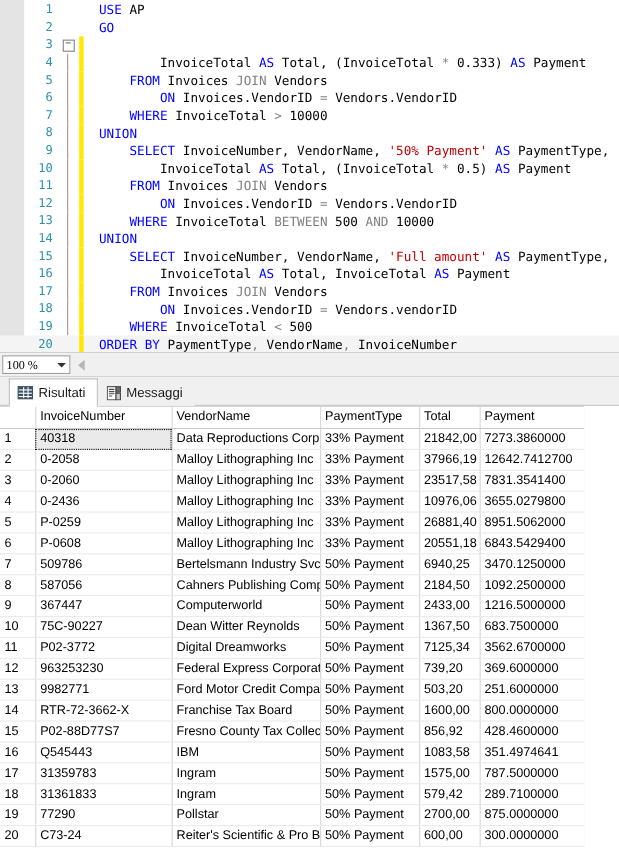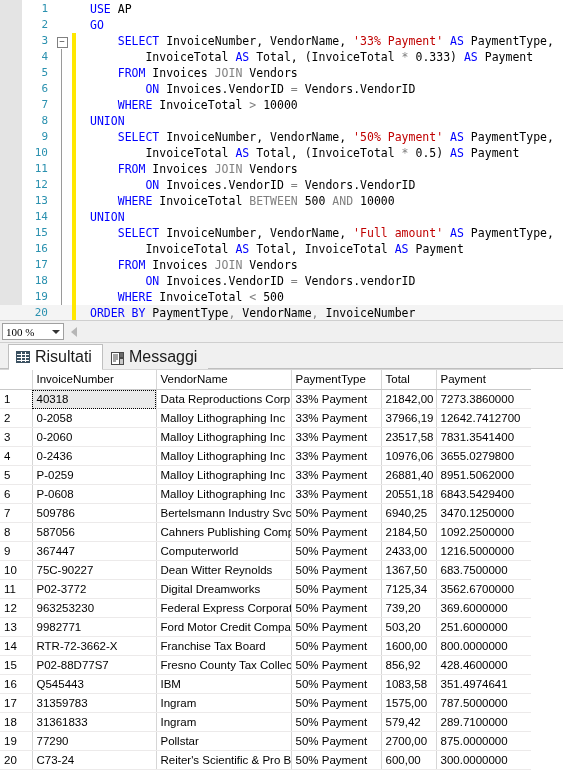--- a/index.html
+++ b/index.html
@@ -59,21 +59,21 @@
   }
 
   
   .tabstrip{
     height:26px;background:#f0f0f0;display:flex;align-items:flex-end;
     padding-left:8px;flex:0 0 auto;position:relative;
   }
   .tabstrip:after{content:"";position:absolute;left:0;right:0;bottom:0;height:1px;background:#bfbfbf;}
   .tab{
     height:24px;display:flex;align-items:center;gap:5px;
-    padding:0 10px 0 7px;font-size:16px;color:#1a1a1a;
+    padding:0 10px 0 7px;font-size:12px;color:#1a1a1a;
     background:#f0f0f0;border:1px solid transparent;border-bottom:none;
     position:relative;z-index:2;
   }
   .tab.active{background:#ffffff;border-color:#bfbfbf;}
   .tab.active:after{content:"";position:absolute;left:0;right:0;bottom:-1px;height:2px;background:#ffffff;}
   .ic-grid{width:14px;height:12px;position:relative;}
   .ic-grid i{position:absolute;background:#3b5161;}
   .ic-msg{width:13px;height:13px;position:relative;}
 
   
@@ -112,21 +112,21 @@
 </head>
 <body>
 
 <div id="app">
 
   <div class="editor">
     <div class="ed-leftpad"></div>
     <div class="ed-rows" id="editor-rows">
         <div class="ln-row"><span class="ln-num">1</span><span class="ln-code"><span class="kw">USE </span><span>AP</span></span></div>
         <div class="ln-row"><span class="ln-num">2</span><span class="ln-code"><span class="kw">GO</span></span></div>
-        <div class="ln-row"><span class="ln-num">3</span><span class="ln-glyph"><span class="ln-box">−</span></span><span class="ln-bar"></span><span class="ln-code"><span>    </span><span class="kw">SELECT </span><span>InvoiceNumber, VendorName, </span><span class="str">'33% Payment'</span><span> </span><span class="kw">AS</span><span> PaymentType,</span></span></div>
+        <div class="ln-row"><span class="ln-num">3</span><span class="ln-glyph"><span class="ln-box">−</span></span><span class="ln-bar"></span></div>
         <div class="ln-row"><span class="ln-num">4</span><span class="ln-vline"></span><span class="ln-bar"></span><span class="ln-code"><span>        InvoiceTotal </span><span class="kw">AS</span><span> Total, (InvoiceTotal </span><span class="kw2">*</span><span> 0.333) </span><span class="kw">AS</span><span> Payment</span></span></div>
         <div class="ln-row"><span class="ln-num">5</span><span class="ln-vline"></span><span class="ln-bar"></span><span class="ln-code"><span>    </span><span class="kw">FROM</span><span> Invoices </span><span class="kw2">JOIN</span><span> Vendors</span></span></div>
         <div class="ln-row"><span class="ln-num">6</span><span class="ln-vline"></span><span class="ln-bar"></span><span class="ln-code"><span>        </span><span class="kw">ON</span><span> Invoices.VendorID </span><span class="kw2">=</span><span> Vendors.VendorID</span></span></div>
         <div class="ln-row"><span class="ln-num">7</span><span class="ln-vline"></span><span class="ln-bar"></span><span class="ln-code"><span>    </span><span class="kw">WHERE</span><span> InvoiceTotal </span><span class="kw2">&gt;</span><span> 10000</span></span></div>
         <div class="ln-row"><span class="ln-num">8</span><span class="ln-vline"></span><span class="ln-bar"></span><span class="ln-code"><span class="kw">UNION</span></span></div>
         <div class="ln-row"><span class="ln-num">9</span><span class="ln-vline"></span><span class="ln-bar"></span><span class="ln-code"><span>    </span><span class="kw">SELECT </span><span>InvoiceNumber, VendorName, </span><span class="str">'50% Payment'</span><span> </span><span class="kw">AS</span><span> PaymentType,</span></span></div>
         <div class="ln-row"><span class="ln-num">10</span><span class="ln-vline"></span><span class="ln-bar"></span><span class="ln-code"><span>        InvoiceTotal </span><span class="kw">AS</span><span> Total, (InvoiceTotal </span><span class="kw2">*</span><span> 0.5) </span><span class="kw">AS</span><span> Payment</span></span></div>
         <div class="ln-row"><span class="ln-num">11</span><span class="ln-vline"></span><span class="ln-bar"></span><span class="ln-code"><span>    </span><span class="kw">FROM</span><span> Invoices </span><span class="kw2">JOIN</span><span> Vendors</span></span></div>
         <div class="ln-row"><span class="ln-num">12</span><span class="ln-vline"></span><span class="ln-bar"></span><span class="ln-code"><span>        </span><span class="kw">ON</span><span> Invoices.VendorID </span><span class="kw2">=</span><span> Vendors.VendorID</span></span></div>
         <div class="ln-row"><span class="ln-num">13</span><span class="ln-vline"></span><span class="ln-bar"></span><span class="ln-code"><span>    </span><span class="kw">WHERE</span><span> InvoiceTotal </span><span class="kw2">BETWEEN</span><span> 500 </span><span class="kw2">AND</span><span> 10000</span></span></div>

